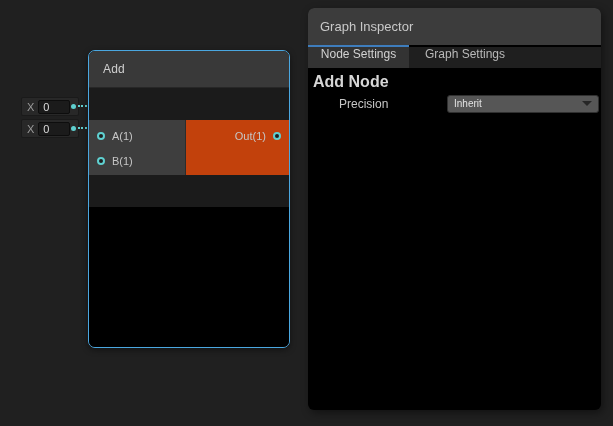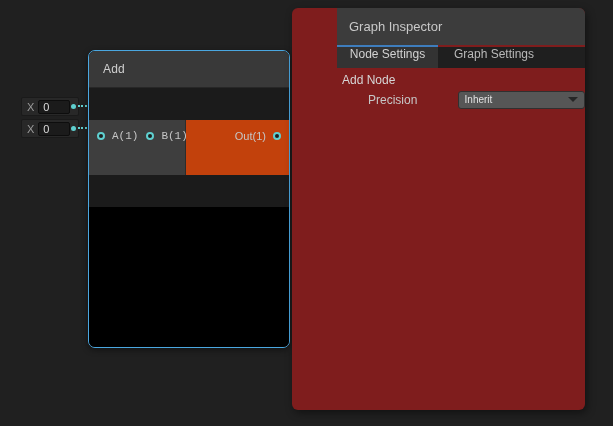--- a/index.html
+++ b/index.html
@@ -40,23 +40,22 @@
   }
   .node-body {
     height: 55px;
     display: flex;
   }
   .node-inputs {
     width: 97px;
     background: #3e3e3e;
     border-right: 1px solid #2c2c2c;
     display: flex;
-    flex-direction: row;
+    flex-direction: column;
     padding-top: 3px;
-    font-family: Liberation Mono, monospace;
   }
   .node-outputs {
     flex: 1;
     background: #c2410c;
     display: flex;
     flex-direction: column;
     padding-top: 3px;
   }
   .port-row {
     height: 25px;
@@ -127,29 +126,28 @@
     left: 78px;
     width: 20px; height: 0;
     border-top: 2px dotted #5fd0d0;
   }
   .conn-line.c0 { top: 105px; }
   .conn-line.c1 { top: 127px; }
 
   
   .panel {
     position: absolute;
-    left: 292px; top: 8px;
+    left: 308px; top: 8px;
     width: 293px; height: 402px;
-    background: #7f1d1d;
+    background: #000000;
     border-radius: 6px;
     box-shadow: 2px 3px 8px rgba(0,0,0,0.45);
     overflow: hidden;
     display: flex;
     flex-direction: column;
-    padding-left: 45px;
   }
   .panel-titlebar {
     height: 37px;
     background: #3c3c3c;
     display: flex;
     align-items: center;
     padding-left: 12px;
     color: #c9c9c9;
     font-size: 13px;
     flex: 0 0 auto;
@@ -182,22 +180,22 @@
     padding: 0 16px;
     color: #b9b9b9;
   }
   .panel-body {
     flex: 1;
     padding-top: 5px;
   }
   .section-heading {
     margin: 0 11px 3px 5px;
     color: #d6d6d6;
-    font-size: 12px;
-    font-weight: normal;
+    font-size: 16px;
+    font-weight: bold;
   }
   .field-row {
     display: flex;
     align-items: center;
     margin-left: 31px;
     height: 19px;
   }
   .field-label {
     width: 108px;
     color: #c6c6c6;

